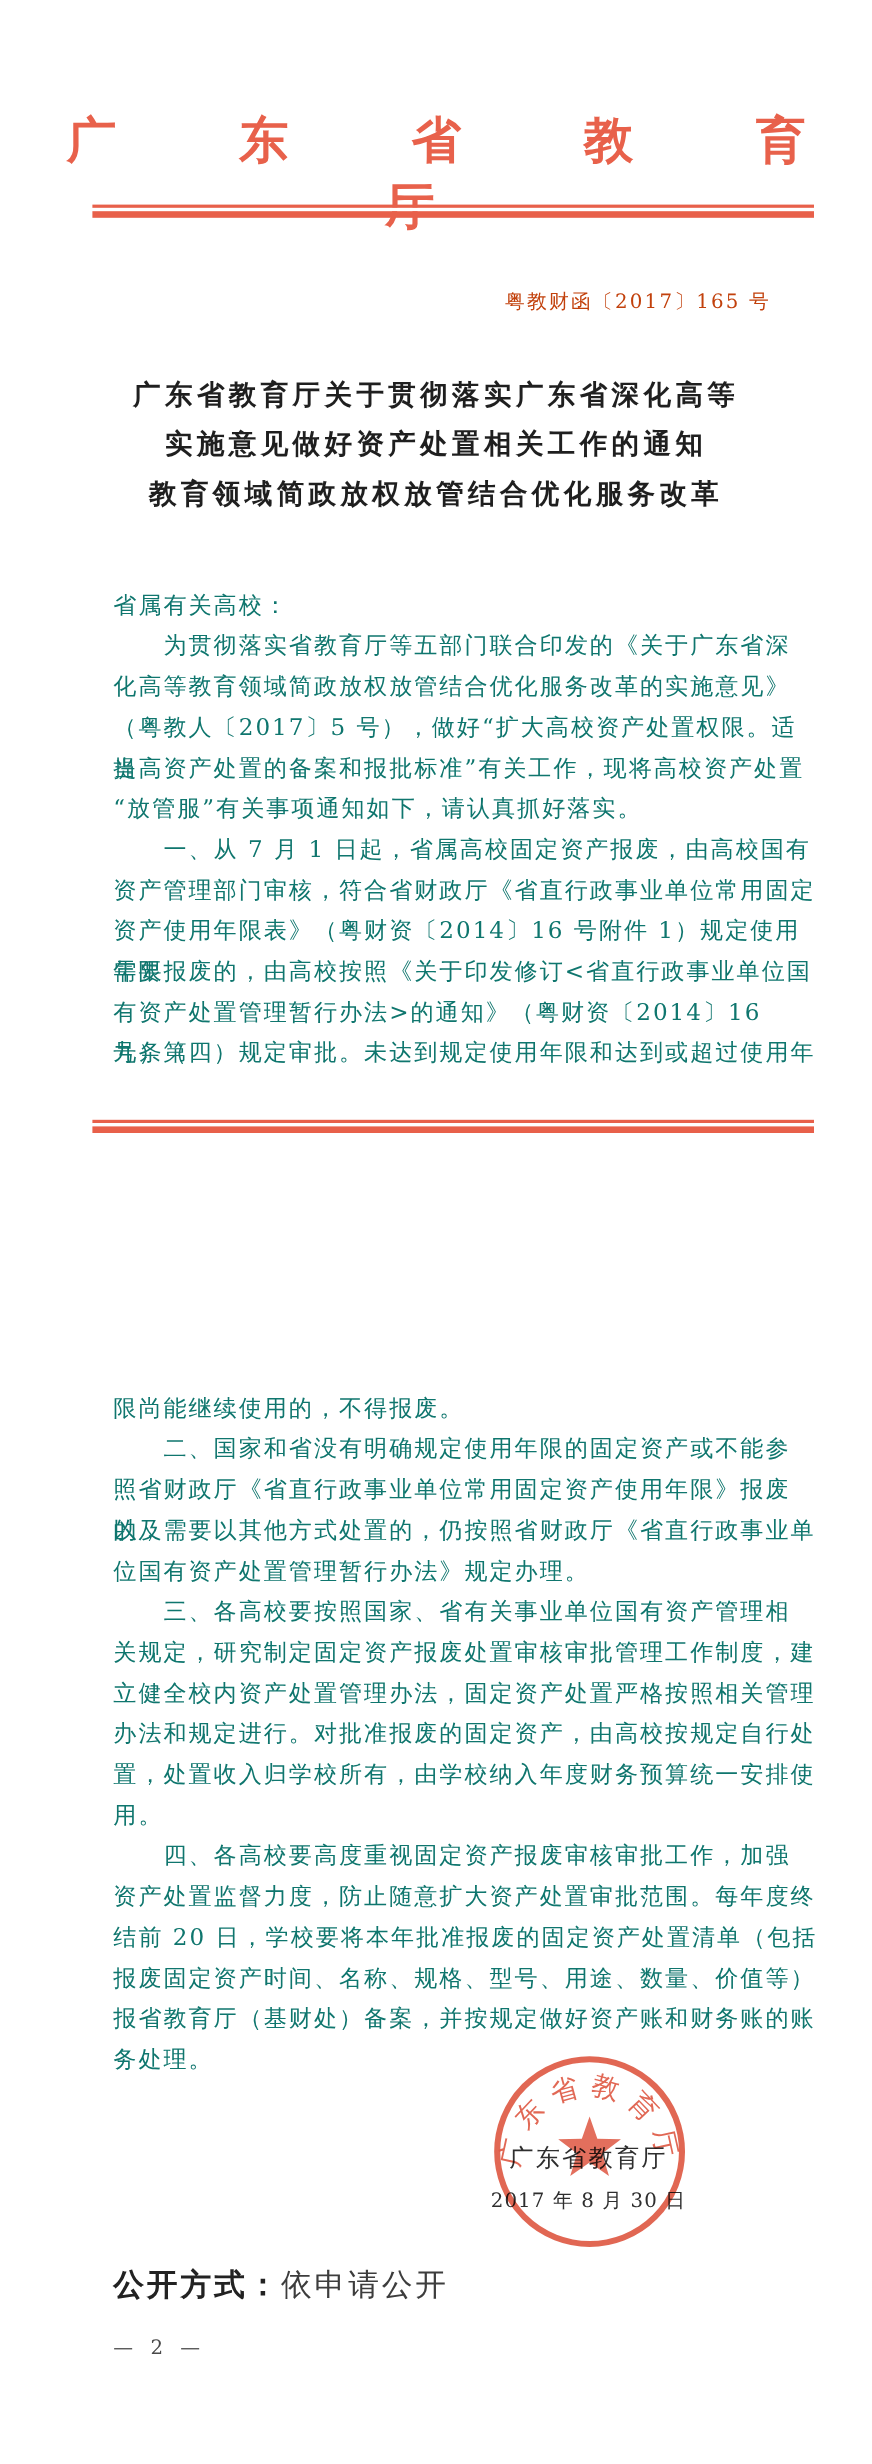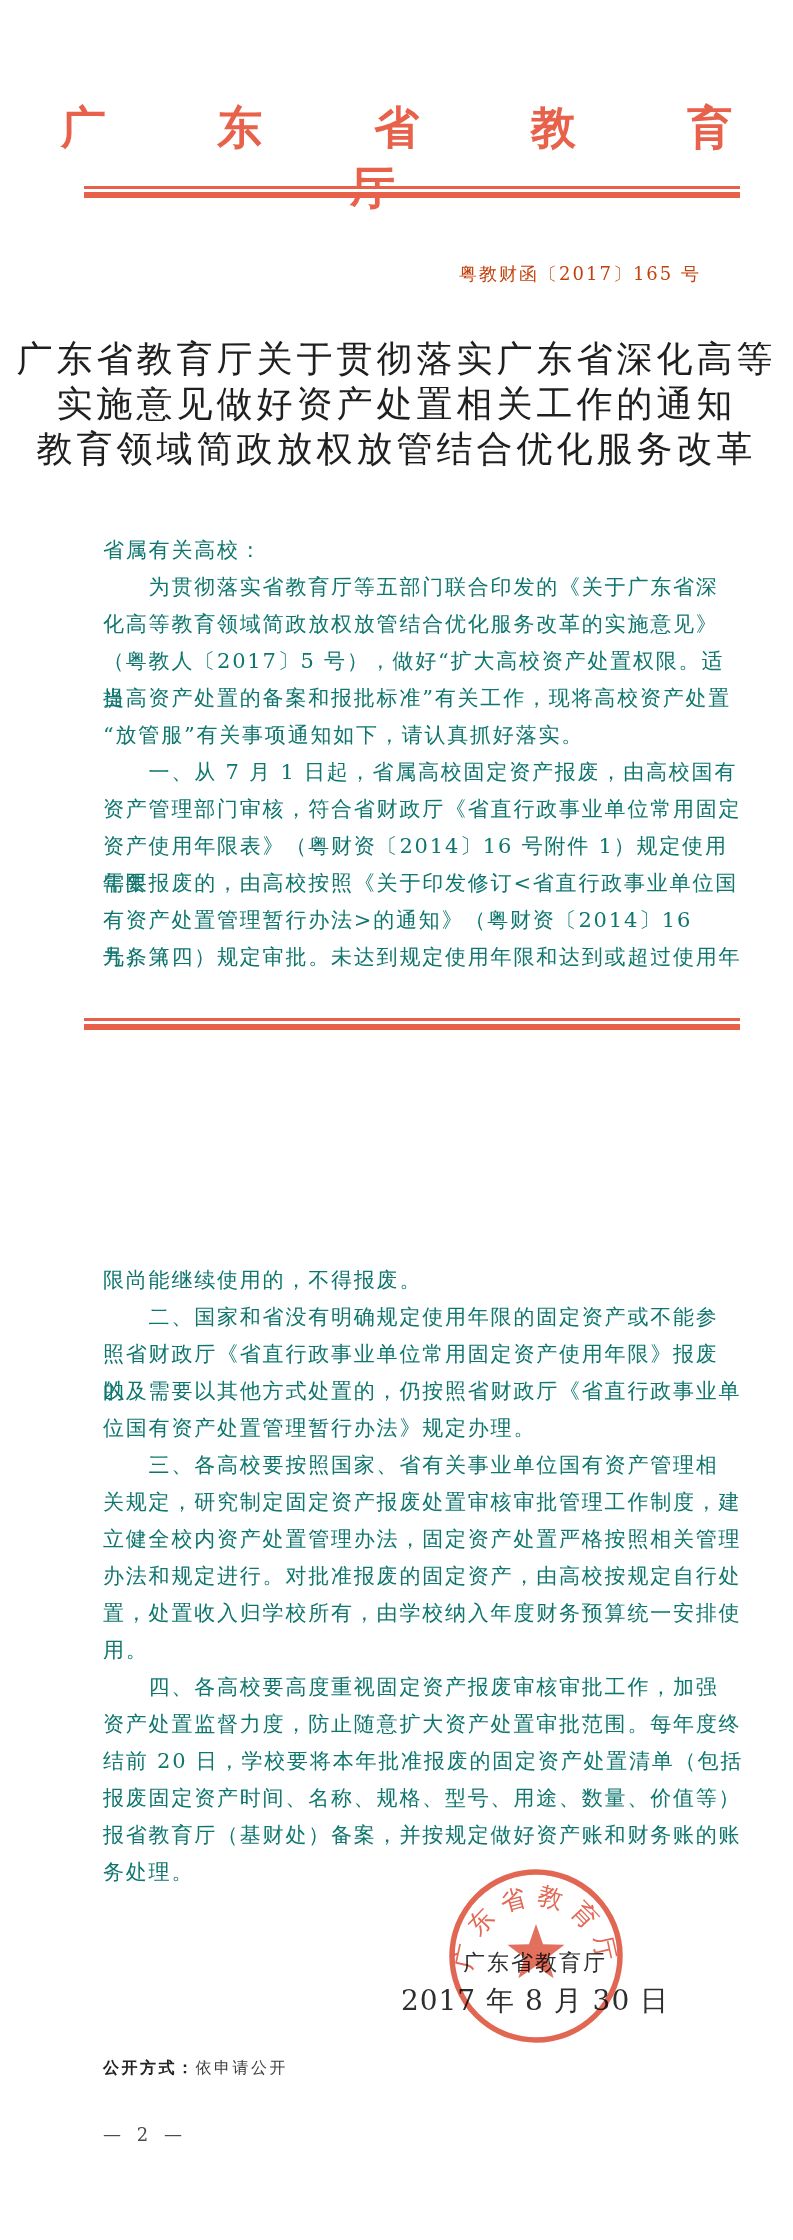--- a/index.html
+++ b/index.html
@@ -29,51 +29,51 @@
   .rule-mid { top: 1018px; }
 
   .doc-number {
     position: absolute; top: 262px; right: 92px;
     font-size: 18px; color: #c2410c; letter-spacing: 2px;
   }
 
   .doc-title {
     position: absolute; top: 336px; left: 0; width: 100%;
     text-align: center;
-    font-size: 36px; font-weight: normal; color: #1f1f1f;
+    font-size: 25px; font-weight: bold; color: #1f1f1f;
     line-height: 45px; letter-spacing: 4px;
   }
 
   .body-block {
     position: absolute; left: 103px; width: 642px;
     font-size: 21px; color: #0f766e;
     line-height: 37px; letter-spacing: 1.8px;
     white-space: pre-wrap;
   }
   .body-page1 { top: 532px; }
   .body-page2 { top: 1262px; }
   .body-line { height: 37px; overflow: visible; }
 
   .signature {
     position: absolute; top: 1944px; left: 380px; width: 310px;
     text-align: center; color: #2e2e2e;
   }
   .signature .sig-agency { font-size: 22px; letter-spacing: 2px; line-height: 38px; }
-  .signature .sig-date   { font-size: 28px; letter-spacing: 1px; line-height: 38px; }
+  .signature .sig-date   { font-size: 18px; letter-spacing: 1px; line-height: 38px; }
 
   .seal {
     position: absolute; left: 440px; top: 1864px;
     width: 192px; height: 182px;
     mix-blend-mode: multiply; opacity: 0.92;
     pointer-events: none;
   }
 
   .disclosure {
     position: absolute; top: 2058px; left: 103px;
-    font-size: 16px; letter-spacing: 2.5px; color: #2b2b2b;
+    font-size: 28px; letter-spacing: 2.5px; color: #2b2b2b;
   }
   .disclosure .label { font-family: "DejaVu Sans", sans-serif; font-weight: bold; color: #222; }
   .disclosure .value { color: #3d3d3d; }
 
   .page-number {
     position: absolute; top: 2124px; left: 103px;
     font-size: 18px; color: #4a4a4a; letter-spacing: 5px;
   }
 </style>
 </head>

